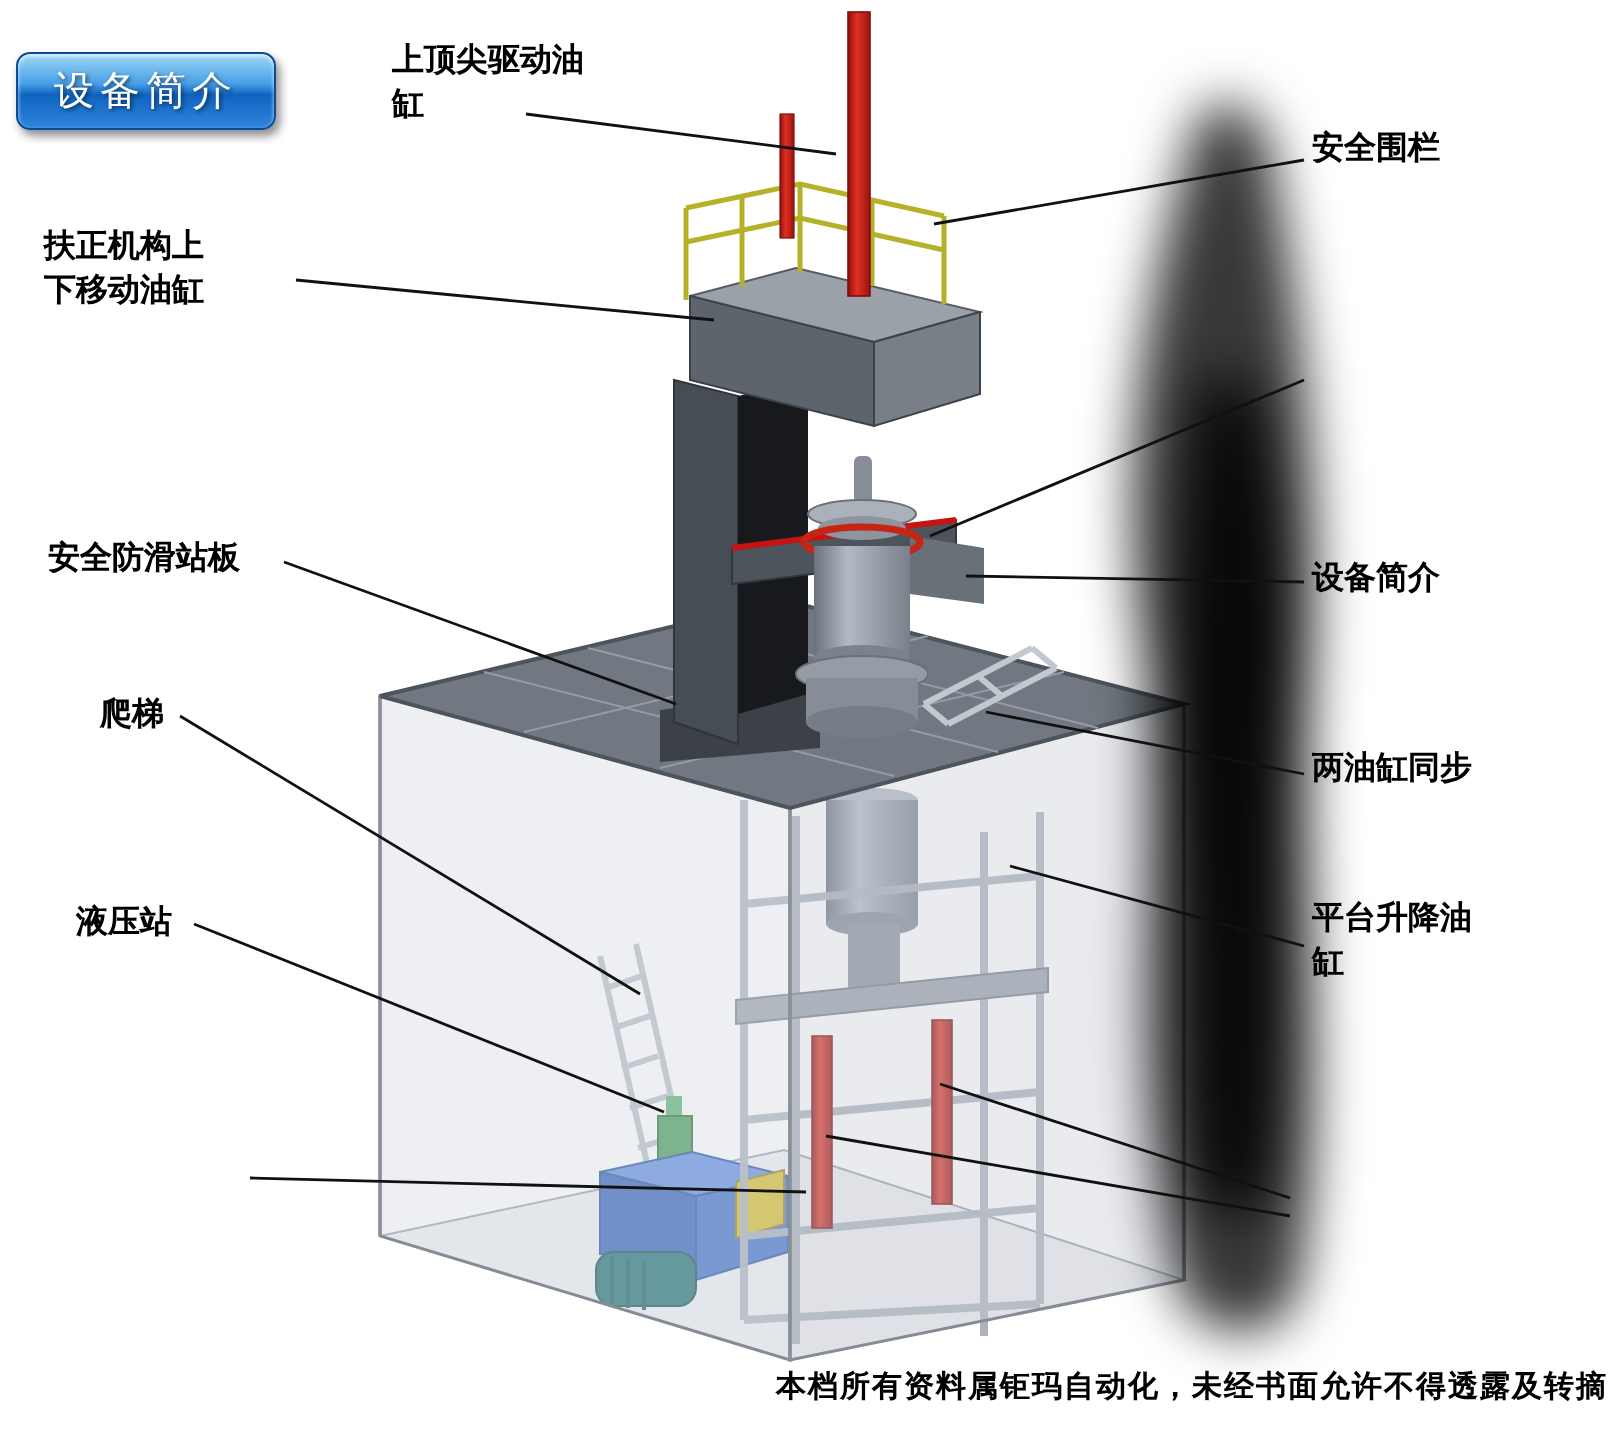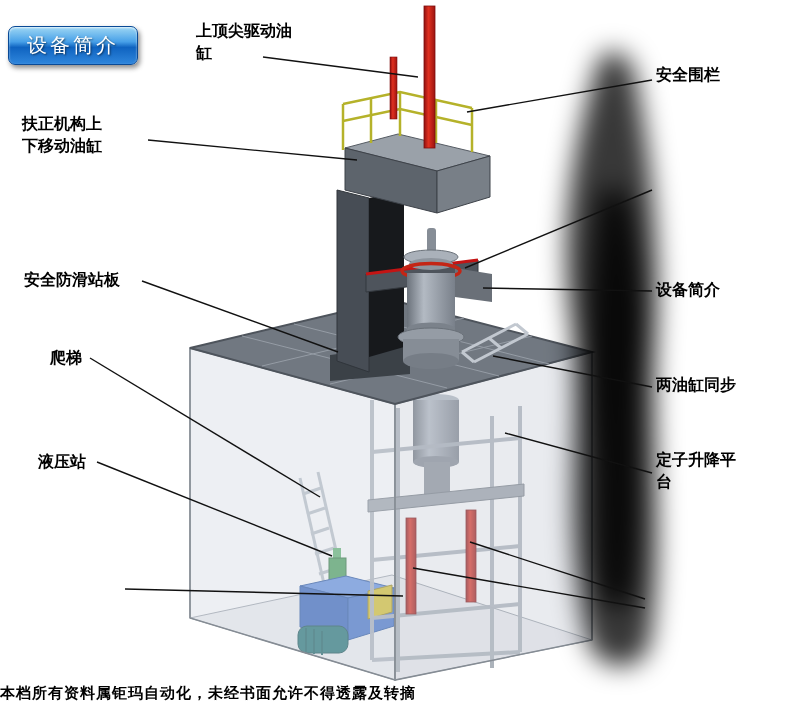--- a/index.html
+++ b/index.html
@@ -15,21 +15,21 @@
     box-shadow:2px 3px 5px rgba(0,0,0,0.45), inset 0 1px 2px rgba(255,255,255,0.75);
     display:flex;align-items:center;justify-content:center;
     color:#ffffff;font-size:20px;font-weight:normal;letter-spacing:3px;
     text-shadow:1px 1px 2px rgba(0,0,0,0.55);
   }
   .lbl{
     position:absolute;color:#000;font-size:16px;font-weight:bold;line-height:1.35;
     white-space:normal;word-break:break-all;
   }
   .footer{
-    position:absolute;left:0;right:0;top:684px;text-align:left;
+    position:absolute;left:0;right:0;top:684px;text-align:right;
     color:#000;font-size:15px;font-weight:600;letter-spacing:1px;
   }
 </style>
 </head>
 <body>
 
 <div class="stage">
 
   <svg width="804" height="719" viewBox="0 0 804 719">
     <defs>
@@ -188,16 +188,16 @@
   </div>
 
   <div class="lbl" style="left:196px;top:20px;width:104px">上顶尖驱动油缸</div>
   <div class="lbl" style="left:656px;top:64px;width:120px">安全围栏</div>
   <div class="lbl" style="left:22px;top:113px;width:88px">扶正机构上下移动油缸</div>
   <div class="lbl" style="left:24px;top:269px;width:120px">安全防滑站板</div>
   <div class="lbl" style="left:656px;top:279px;width:100px">设备简介</div>
   <div class="lbl" style="left:50px;top:347px;width:60px">爬梯</div>
   <div class="lbl" style="left:656px;top:374px;width:100px">两油缸同步</div>
   <div class="lbl" style="left:38px;top:451px;width:80px">液压站</div>
-  <div class="lbl" style="left:656px;top:449px;width:88px">定子升降平台</div>
+  <div class="lbl" style="left:656px;top:449px;width:88px">平台升降油缸</div>
 
   <div class="footer">本档所有资料属钜玛自动化，未经书面允许不得透露及转摘</div>
 </div>
 
 </body></html>

